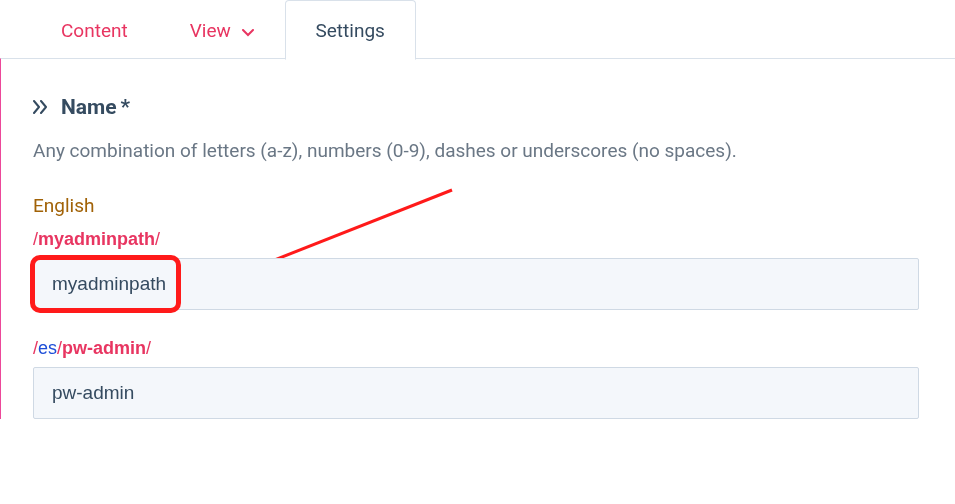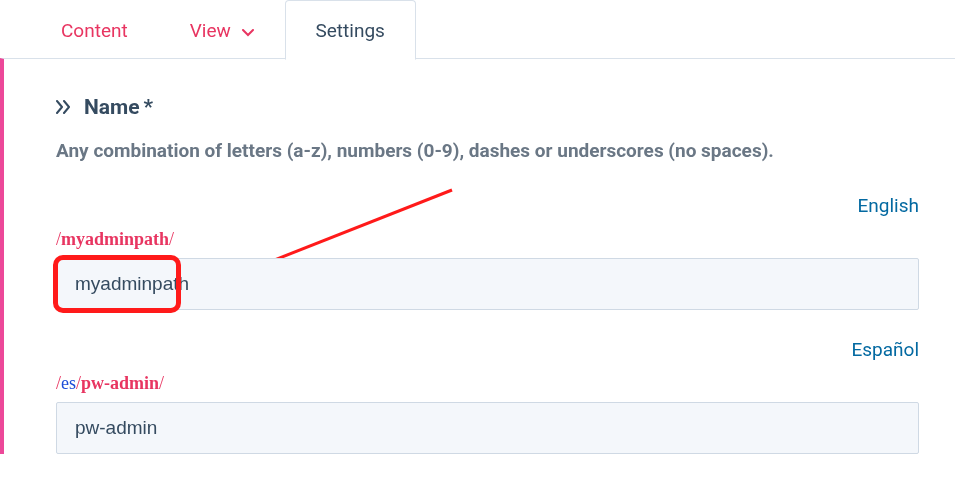--- a/index.html
+++ b/index.html
@@ -39,23 +39,23 @@
       border-top-right-radius: 4px;
       background: #fff;
       margin-bottom: -1px;
     }
     .tab .chevron {
       display: inline-block;
       margin-left: 6px;
     }
     .panel {
       border-top: 1px solid #d9e1ea;
-      border-left: 4px solid #ec4899;
+      border-left: 1px solid #ec4899;
       margin-top: -1px;
-      padding: 36px 36px 0 52px;
+      padding: 36px 36px 0 32px;
       position: relative;
       z-index: 1;
     }
     .field-header {
       display: flex;
       align-items: center;
       margin-bottom: 20px;
     }
     .field-header .expand-icon {
       color: #354b60;
@@ -68,33 +68,31 @@
       color: #354b60;
     }
     .required {
       color: #e83561;
       margin-left: 4px;
     }
     .description {
       color: #6a7785;
       font-size: 19px;
       margin-bottom: 32px;
-      font-weight: bold;
     }
     .lang-block {
       margin-bottom: 28px;
     }
     .lang-label {
-      color: #0369a1;
+      color: #a16207;
       font-size: 19px;
       margin-bottom: 4px;
-      text-align: right;
     }
     .url-path {
-      font-family: Liberation Serif, serif;
+      font-family: Liberation Sans, sans-serif;
       font-size: 18px;
       margin-bottom: 8px;
       margin-top: 12px;
     }
     .url-path .slash { color: #e83561; }
     .url-path .seg-light { color: #1d4ed8; }
     .url-path .seg-bold { color: #e83561; font-weight: 700; }
     .input-wrap {
       position: relative;
     }
@@ -158,21 +156,20 @@
   <div class="lang-block">
     <div class="lang-label">English</div>
     <div class="url-path"><span class="slash">/</span><span class="seg-bold">myadminpath</span><span class="slash">/</span></div>
     <div class="input-wrap">
       <input class="text-input" type="text" value="myadminpath" style="">
       <div class="highlight-box"></div>
     </div>
   </div>
 
   <div class="lang-block">
-    <div class="lang-label">Español</div>
     <div class="url-path"><span class="slash">/</span><span class="seg-light">es</span><span class="slash">/</span><span class="seg-bold">pw-admin</span><span class="slash">/</span></div>
     <div class="input-wrap">
       <input class="text-input" type="text" value="pw-admin" style="">
     </div>
   </div>
 </div>
 
 <svg class="arrow-svg" width="230" height="110">
   <defs>
     <marker id="arrowhead" markerWidth="8" markerHeight="8" refX="2" refY="3" orient="auto">

